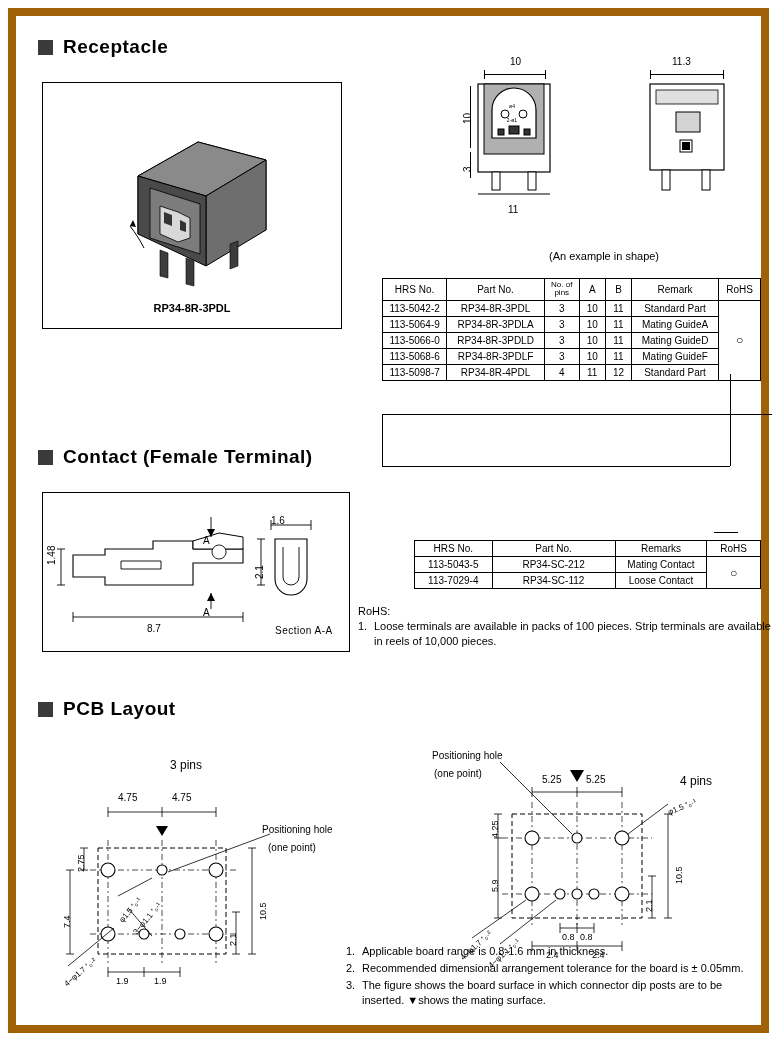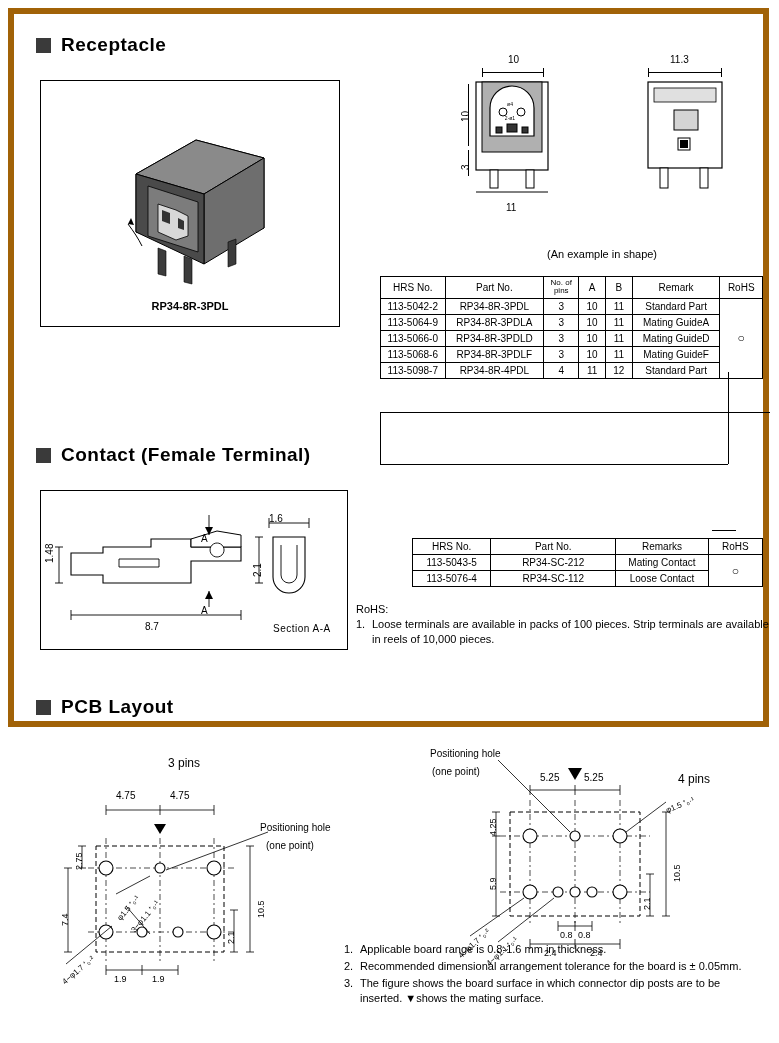--- a/index.html
+++ b/index.html
@@ -13,22 +13,22 @@
     font-family: "Liberation Sans", sans-serif;
     color: #000;
     position: relative;
     overflow: hidden;
   }
   .page {
     position: absolute;
     left: 8px;
     top: 8px;
     width: 761px;
-    height: 719px;
-    border: 6px solid #a16207;
+    height: 1025px;
+    border: 8px solid #a16207;
     box-sizing: border-box;
   }
   .inner {
     position: absolute;
     left: 0; top: 0; right: 0; bottom: 0;
   }
   
   .section-title {
     position: absolute;
     display: flex;
@@ -326,21 +326,21 @@
           </tr>
         </thead>
         <tbody>
           <tr>
             <td>113-5043-5</td>
             <td>RP34-SC-212</td>
             <td>Mating Contact</td>
             <td rowspan="2" style="font-size:12px;">○</td>
           </tr>
           <tr>
-            <td>113-5076-4</td>
+            <td>113-7029-4</td>
             <td>RP34-SC-112</td>
             <td>Loose Contact</td>
           </tr>
         </tbody>
       </table>
       <div class="dline" style="left:300px; top:-8px; width:24px; height:1px;"></div>
     </div>
 
     <div class="note" style="left:342px; top:588px; width:414px;">
       <div>RoHS:</div>

